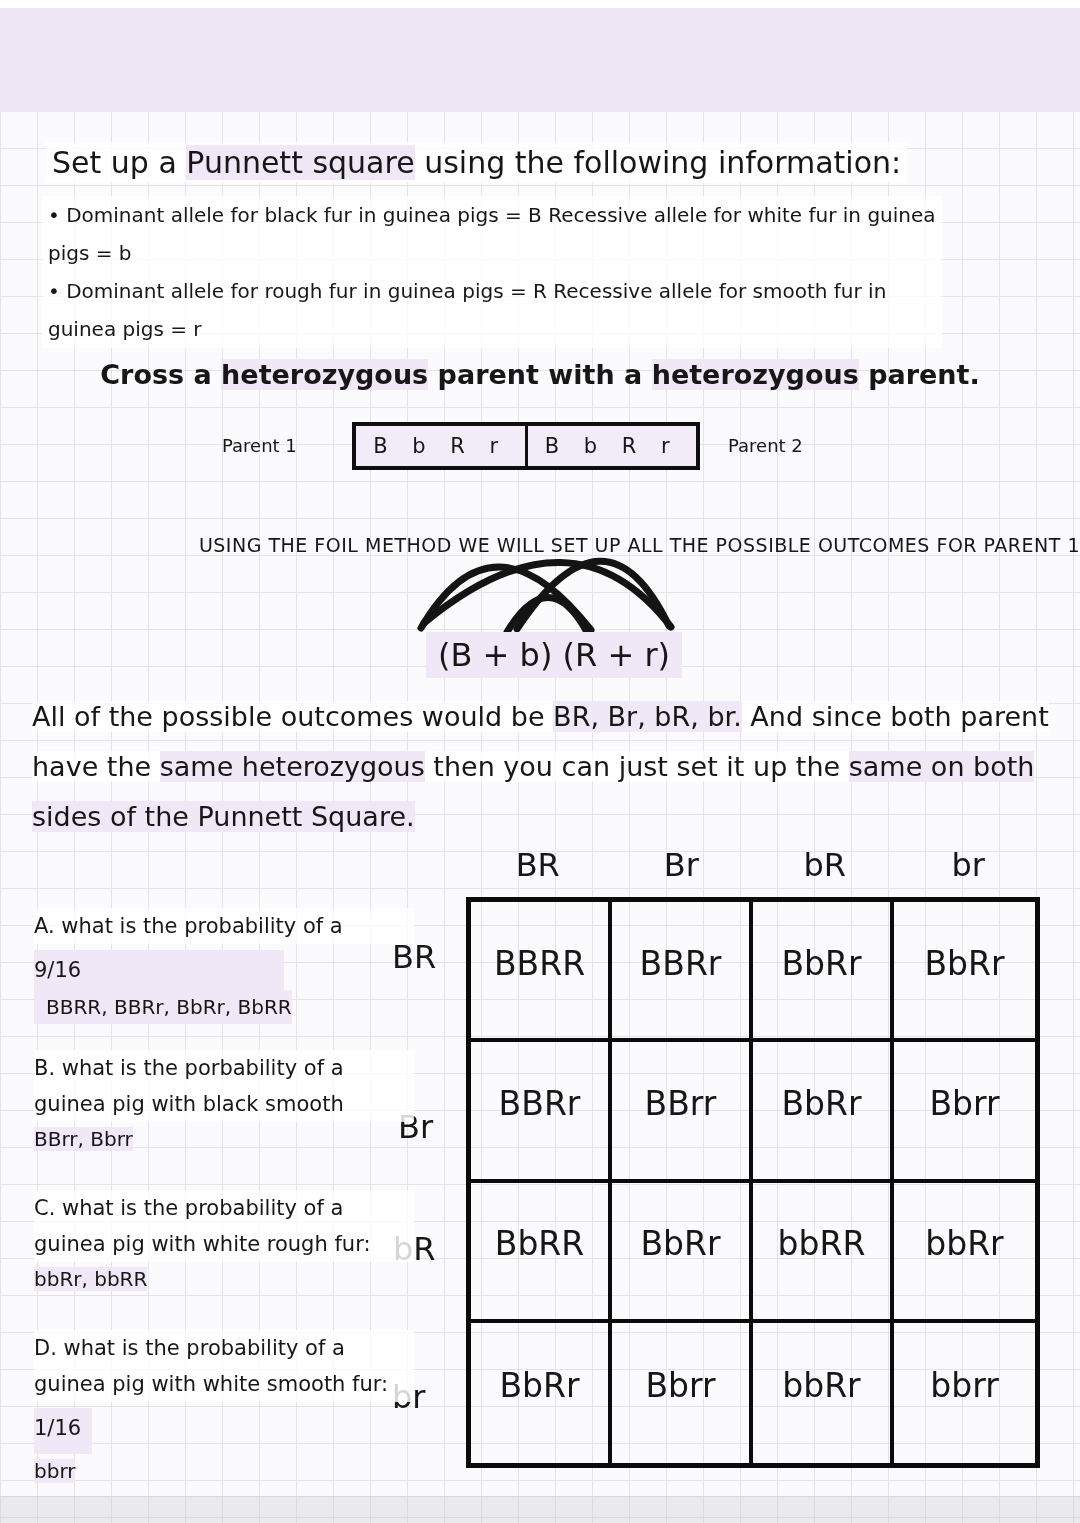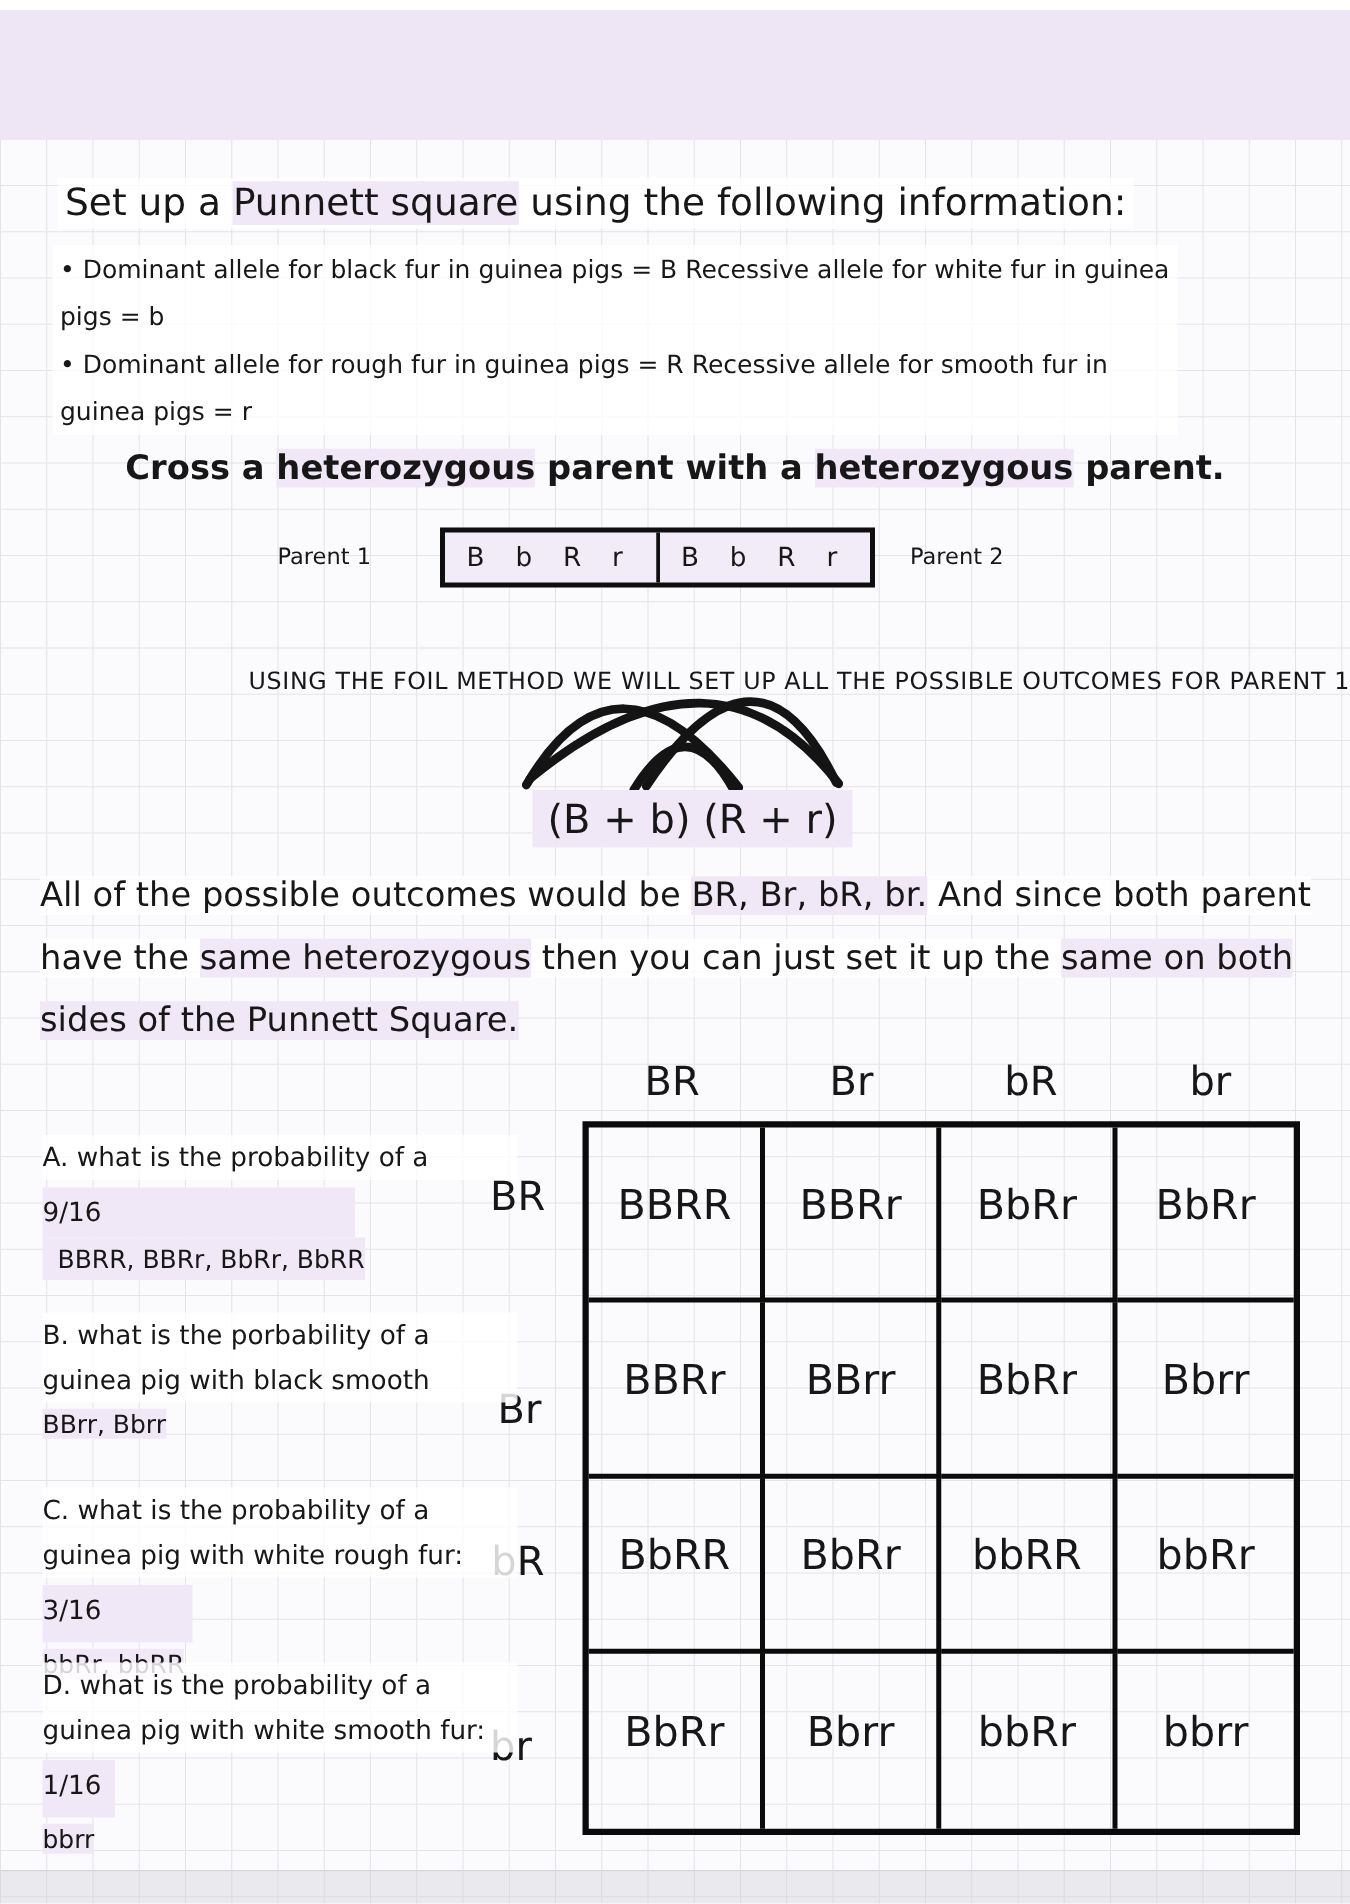--- a/index.html
+++ b/index.html
@@ -155,21 +155,20 @@
 
   <div class="question qb">
     <div class="paper">B. what is the porbability of a</div>
     <div class="paper">guinea pig with black smooth</div>
     <div class="q-genos"><span class="hl">BBrr, Bbrr</span></div>
   </div>
 
   <div class="question qc">
     <div class="paper">C. what is the probability of a</div>
     <div class="paper">guinea pig with white rough fur:</div>
-    <div class="q-frac"><span class="hl">3/16</span></div>
     <div class="q-genos"><span class="hl">bbRr, bbRR</span></div>
   </div>
 
   <div class="question qd">
     <div class="paper">D. what is the probability of a</div>
     <div class="paper">guinea pig with white smooth fur:</div>
     <div class="q-frac"><span class="hl">1/16</span></div>
     <div class="q-genos"><span class="hl">bbrr</span></div>
   </div>
 

